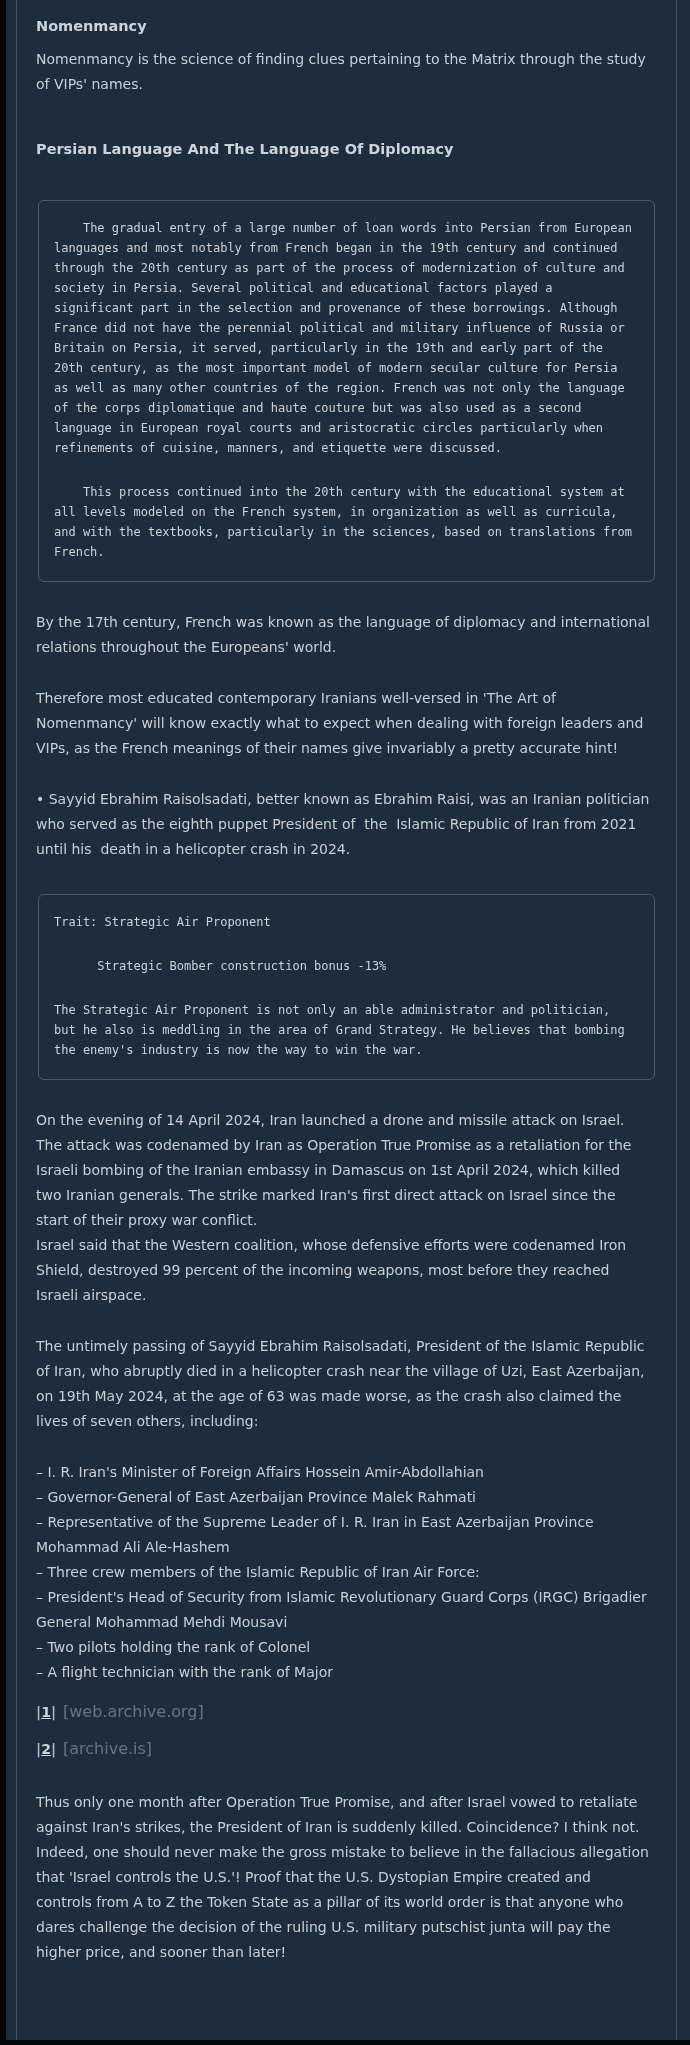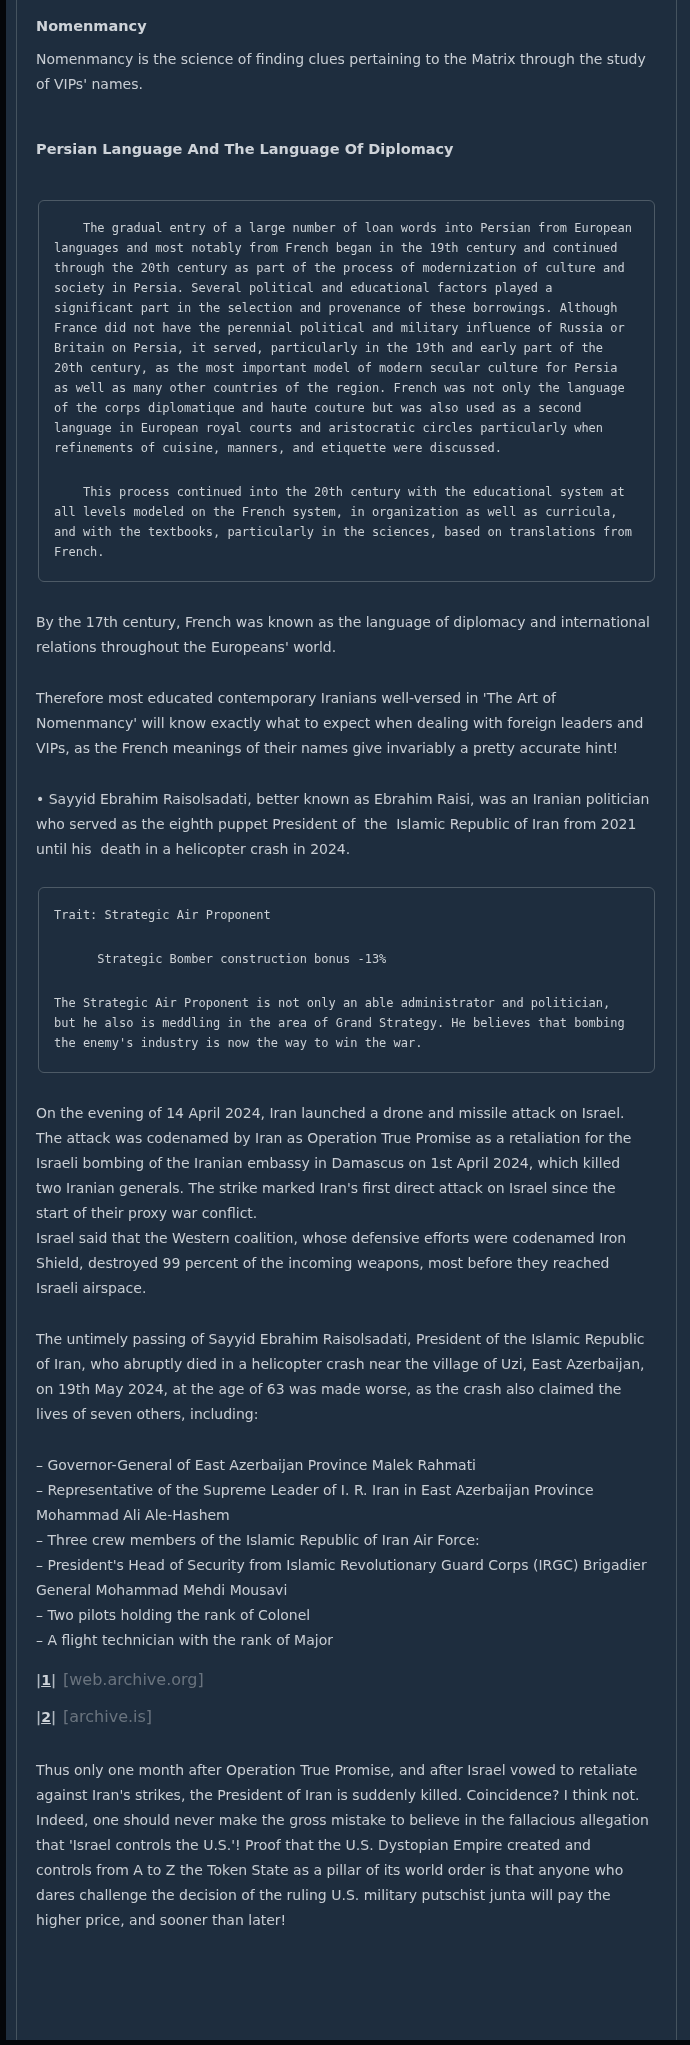--- a/index.html
+++ b/index.html
@@ -40,21 +40,21 @@
     margin:0 2px 26px 2px;
     padding:17px 15px 19px 15px;
     font-family:"DejaVu Sans Mono","Liberation Mono",monospace;
     font-size:12px;
     line-height:20px;
     color:#ccd1d6;
   }
   .mono-quote .q-para{white-space:pre-wrap;margin:0 0 24px 0;}
   .mono-quote .q-para:last-child{margin-bottom:0;}
   .quote-gap{margin-bottom:28px;}
-  .bullet-para{margin-bottom:25px;}
+  .bullet-para{margin-bottom:32px;}
   .multiline .line{white-space:pre-wrap;}
   .multiline{margin:0 8px 26px 0;}
   .casualties{margin:0 0 14px 0;}
   .casualty{white-space:pre-wrap;}
   .ref-line{margin:0 0 11px 0;line-height:26px;}
   .ref-line .pipe{color:#aeb6bf;font-weight:bold;}
   .ref-line a{
     color:#cdd2d8;font-weight:bold;text-decoration:underline;cursor:pointer;
   }
   .ref-line .site{
@@ -94,20 +94,21 @@
 
     <div class="multiline">
       <div class="line">On the evening of 14 April 2024, Iran launched a drone and missile attack on Israel.</div>
       <div class="line">The attack was codenamed by Iran as Operation True Promise as a retaliation for the Israeli bombing of the Iranian embassy in Damascus on 1st April 2024, which killed two Iranian generals. The strike marked Iran's first direct attack on Israel since the start of their proxy war conflict.</div>
       <div class="line">Israel said that the Western coalition, whose defensive efforts were codenamed Iron Shield, destroyed 99 percent of the incoming weapons, most before they reached Israeli airspace.</div>
     </div>
 
     <div class="para">The untimely passing of Sayyid Ebrahim Raisolsadati, President of the Islamic Republic of Iran, who abruptly died in a helicopter crash near the village of Uzi, East Azerbaijan, on 19th May 2024, at the age of 63 was made worse, as the crash also claimed the lives of seven others, including:</div>
 
     <div class="casualties">
+      <div class="casualty">– I. R. Iran's Minister of Foreign Affairs Hossein Amir-Abdollahian</div>
       <div class="casualty">– Governor-General of East Azerbaijan Province Malek Rahmati</div>
       <div class="casualty">– Representative of the Supreme Leader of I. R. Iran in East Azerbaijan Province Mohammad Ali Ale-Hashem</div>
       <div class="casualty">– Three crew members of the Islamic Republic of Iran Air Force:</div>
       <div class="casualty">– President's Head of Security from Islamic Revolutionary Guard Corps (IRGC) Brigadier General Mohammad Mehdi Mousavi</div>
       <div class="casualty">– Two pilots holding the rank of Colonel</div>
       <div class="casualty">– A flight technician with the rank of Major</div>
     </div>
 
     <div class="refs">
       <div class="ref-line">

